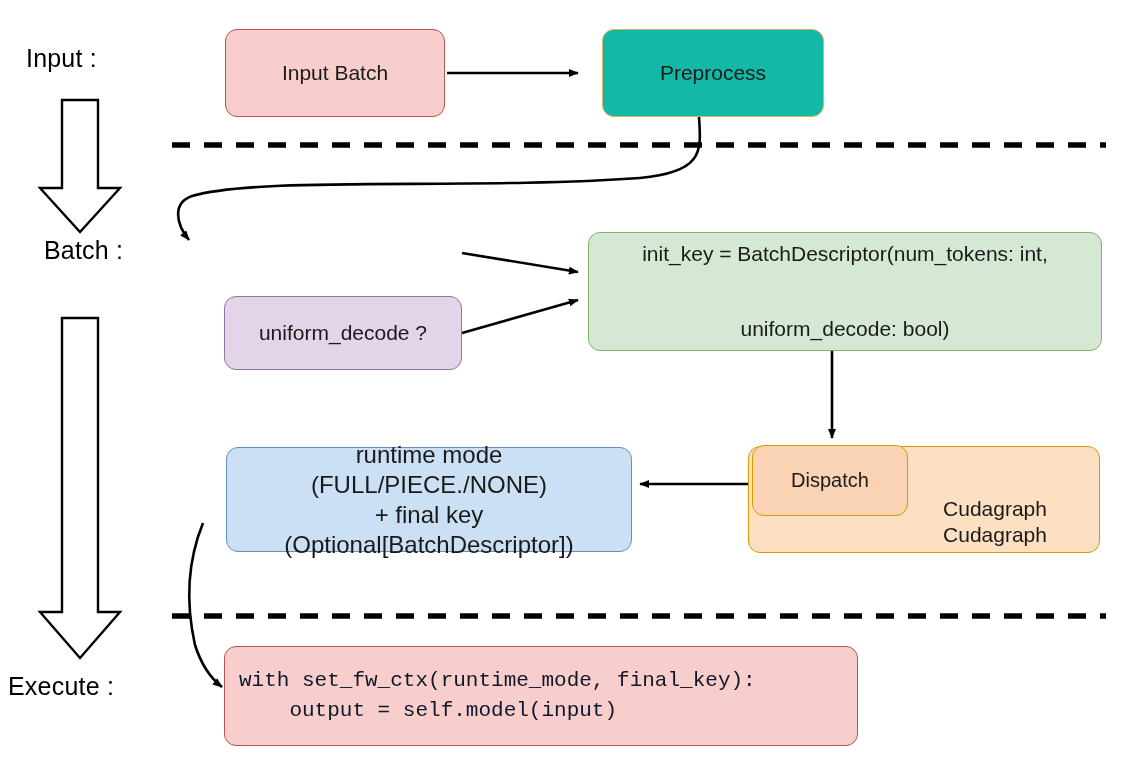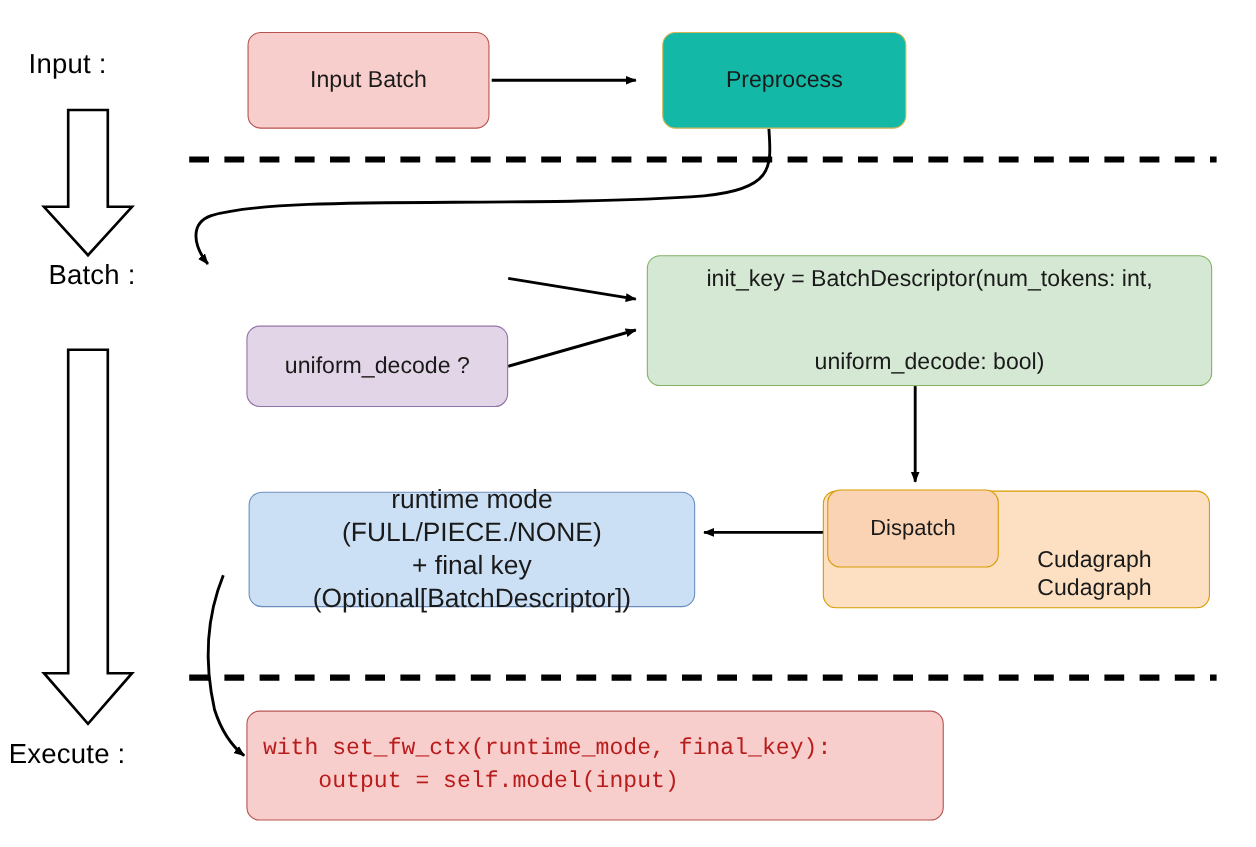--- a/index.html
+++ b/index.html
@@ -16,21 +16,21 @@
   .n-input   {background:#f8cecc;border:1.6px solid #b85450;}
   .n-prep    {background:#14b8a6;border:1.6px solid #d6b656;margin-left:16px;}
   .n-purple  {background:#e1d5e7;border:1.6px solid #9673a6;}
   .n-green   {background:#d5e8d4;border:1.6px solid #82b366;}
   .n-blue    {background:#cce0f5;border:1.6px solid #6c8ebf;}
   .n-orange-outer{background:#fde0c2;border:1.9px solid #d79b00;}
   .n-orange-inner{background:#fad3b4;border:1.9px solid #d79b00;}
   .n-code    {background:#f8cecc;border:1.6px solid #b85450;
               font-family:"Liberation Mono",monospace;font-size:21px;
               justify-content:flex-start;text-align:left;white-space:pre;
-              line-height:1.45;color:#b91c1c;padding-left:14px;}
+              line-height:1.45;color:#0f172a;padding-left:14px;}
 
   .stage-label{position:absolute;font-size:25px;font-weight:normal;color:#000000;
                letter-spacing:0.2px;white-space:nowrap;}
 </style>
 </head>
 <body>
 
 <div id="stage">
 
   <svg id="wires" viewBox="0 0 1142 770">

